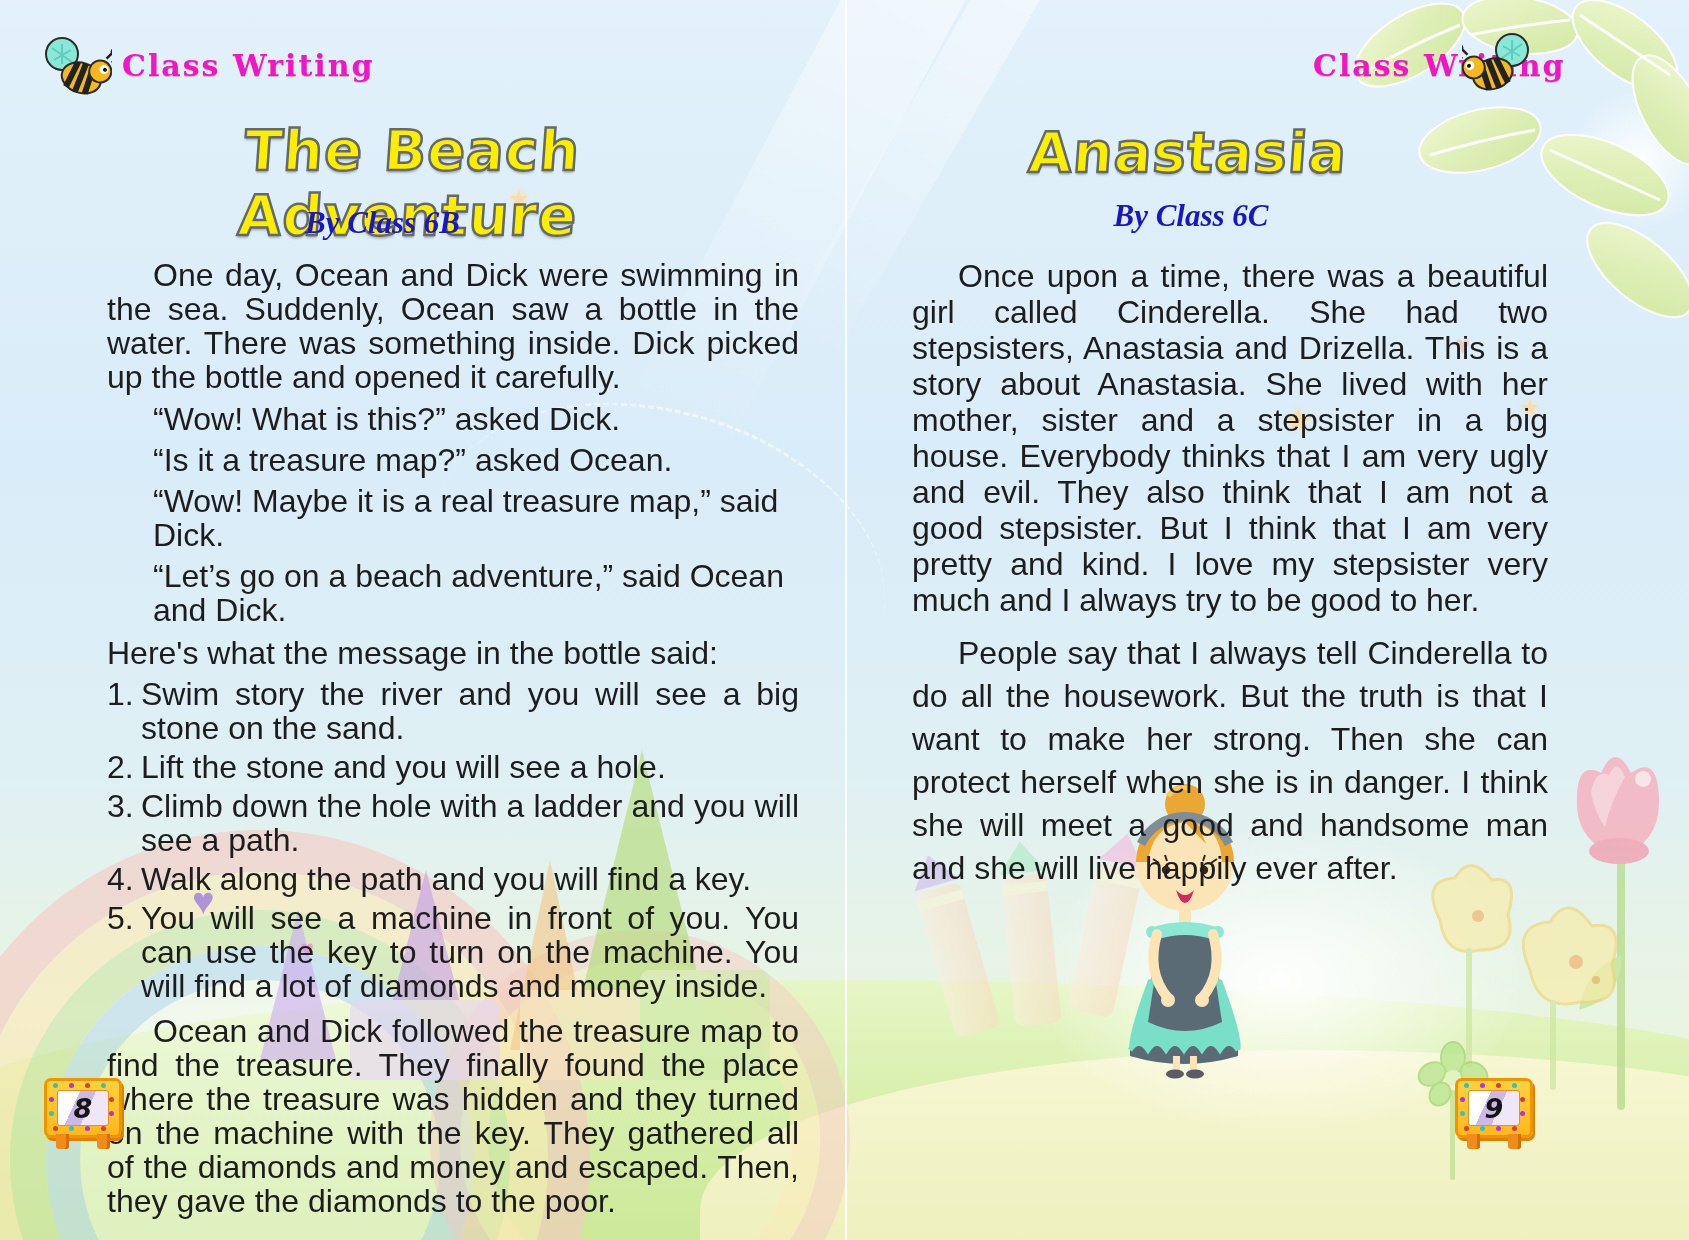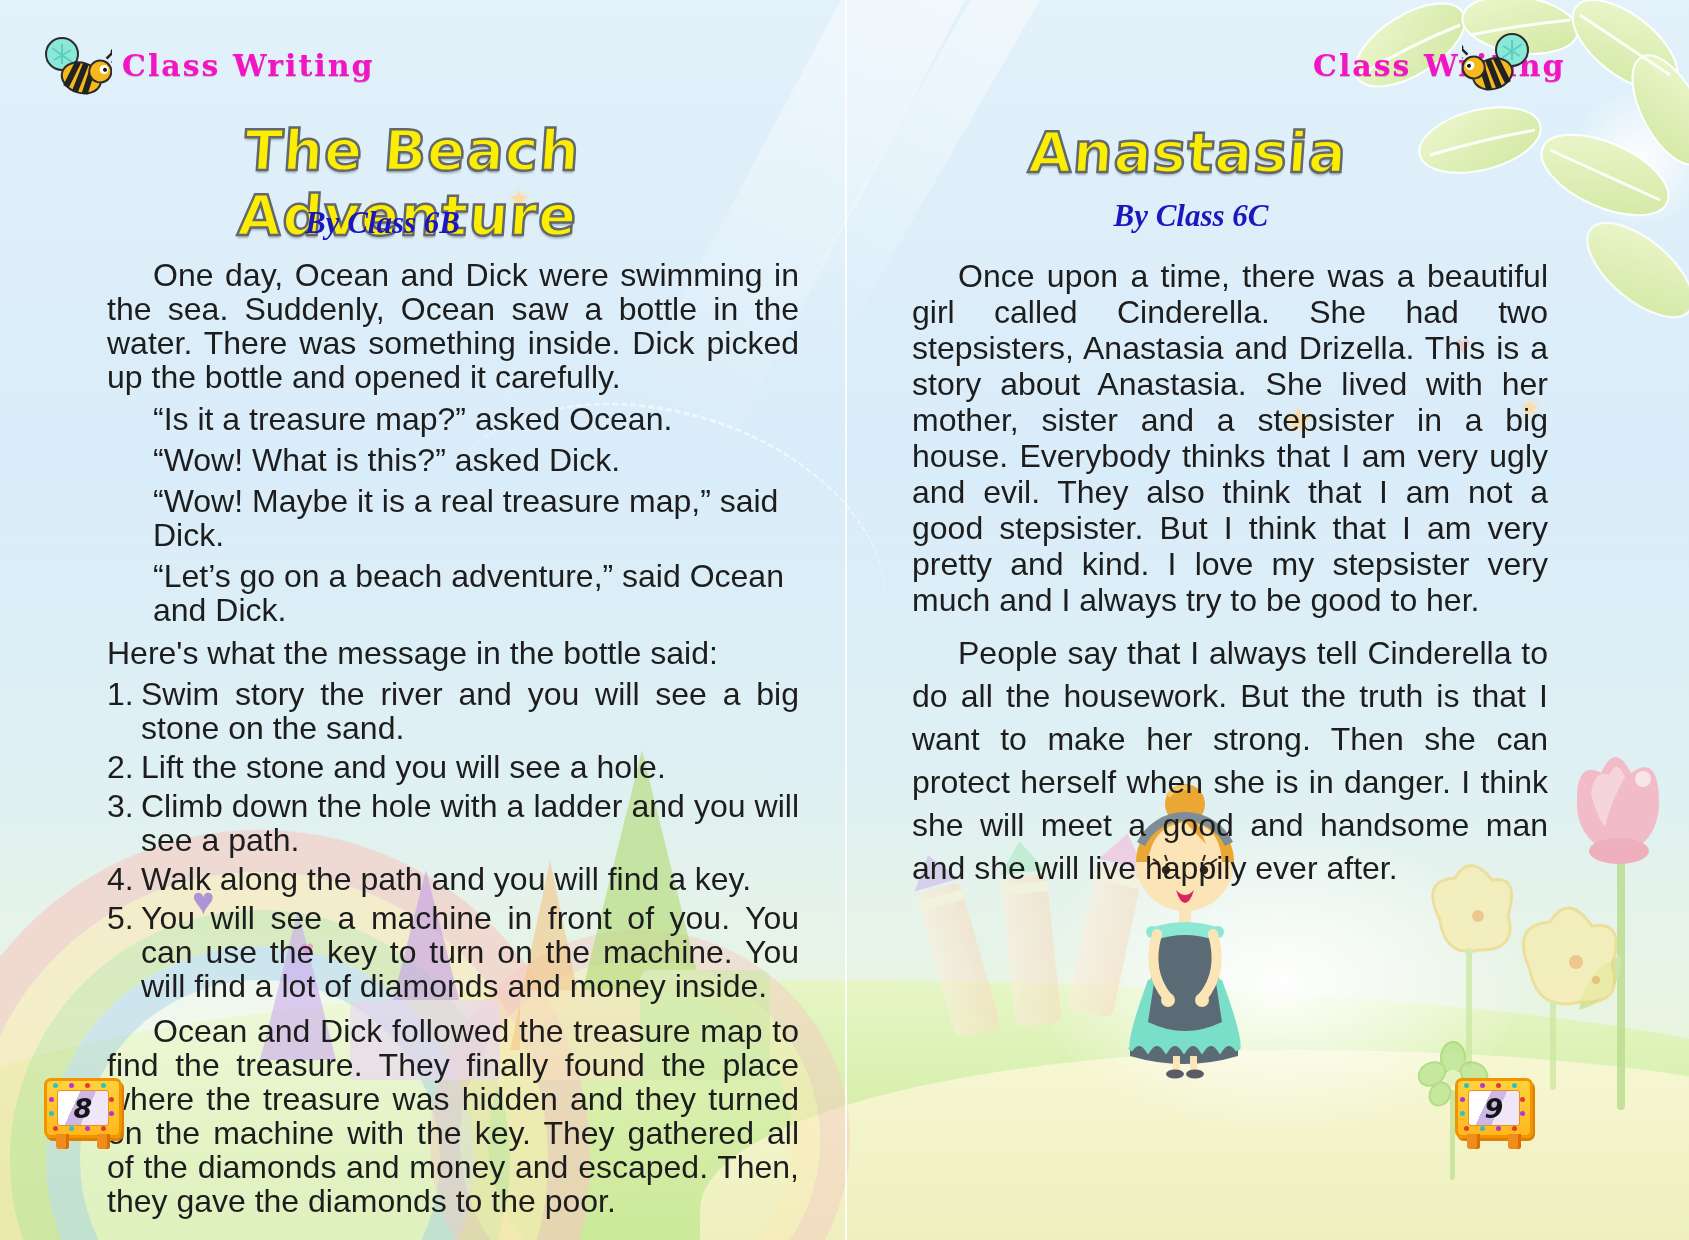--- a/index.html
+++ b/index.html
@@ -140,22 +140,22 @@
       </g>
     </svg>
   </div>
   <div class="header-label" style="left:122px;top:48px;">Class Writing</div>
 
   <div class="story-title" style="left:65px;top:118px;width:690px;">The Beach Adventure</div>
   <div class="byline" style="left:65px;top:205px;width:635px;text-align:center;">By Class 6B</div>
 
   <div class="textblock" style="left:65px;top:258px;width:692px;">
     <p class="para">One day, Ocean and Dick were swimming in the sea. Suddenly, Ocean saw a bottle in the water. There was something inside. Dick picked up the bottle and opened it carefully.</p>
+    <p class="dialogue">“Wow! What is this?” asked Dick.</p>
     <p class="dialogue">“Is it a treasure map?” asked Ocean.</p>
-    <p class="dialogue">“Wow! What is this?” asked Dick.</p>
     <p class="dialogue">“Wow! Maybe it is a real treasure map,” said Dick.</p>
     <p class="dialogue">“Let’s go on a beach adventure,” said Ocean and Dick.</p>
     <p class="list-intro">Here's what the message in the bottle said:</p>
     <div class="step">
       <span class="num">1.</span>
       <span class="text">Swim story the river and you will see a big stone on the sand.</span>
     </div>
     <div class="step">
       <span class="num">2.</span>
       <span class="text">Lift the stone and you will see a hole.</span>

